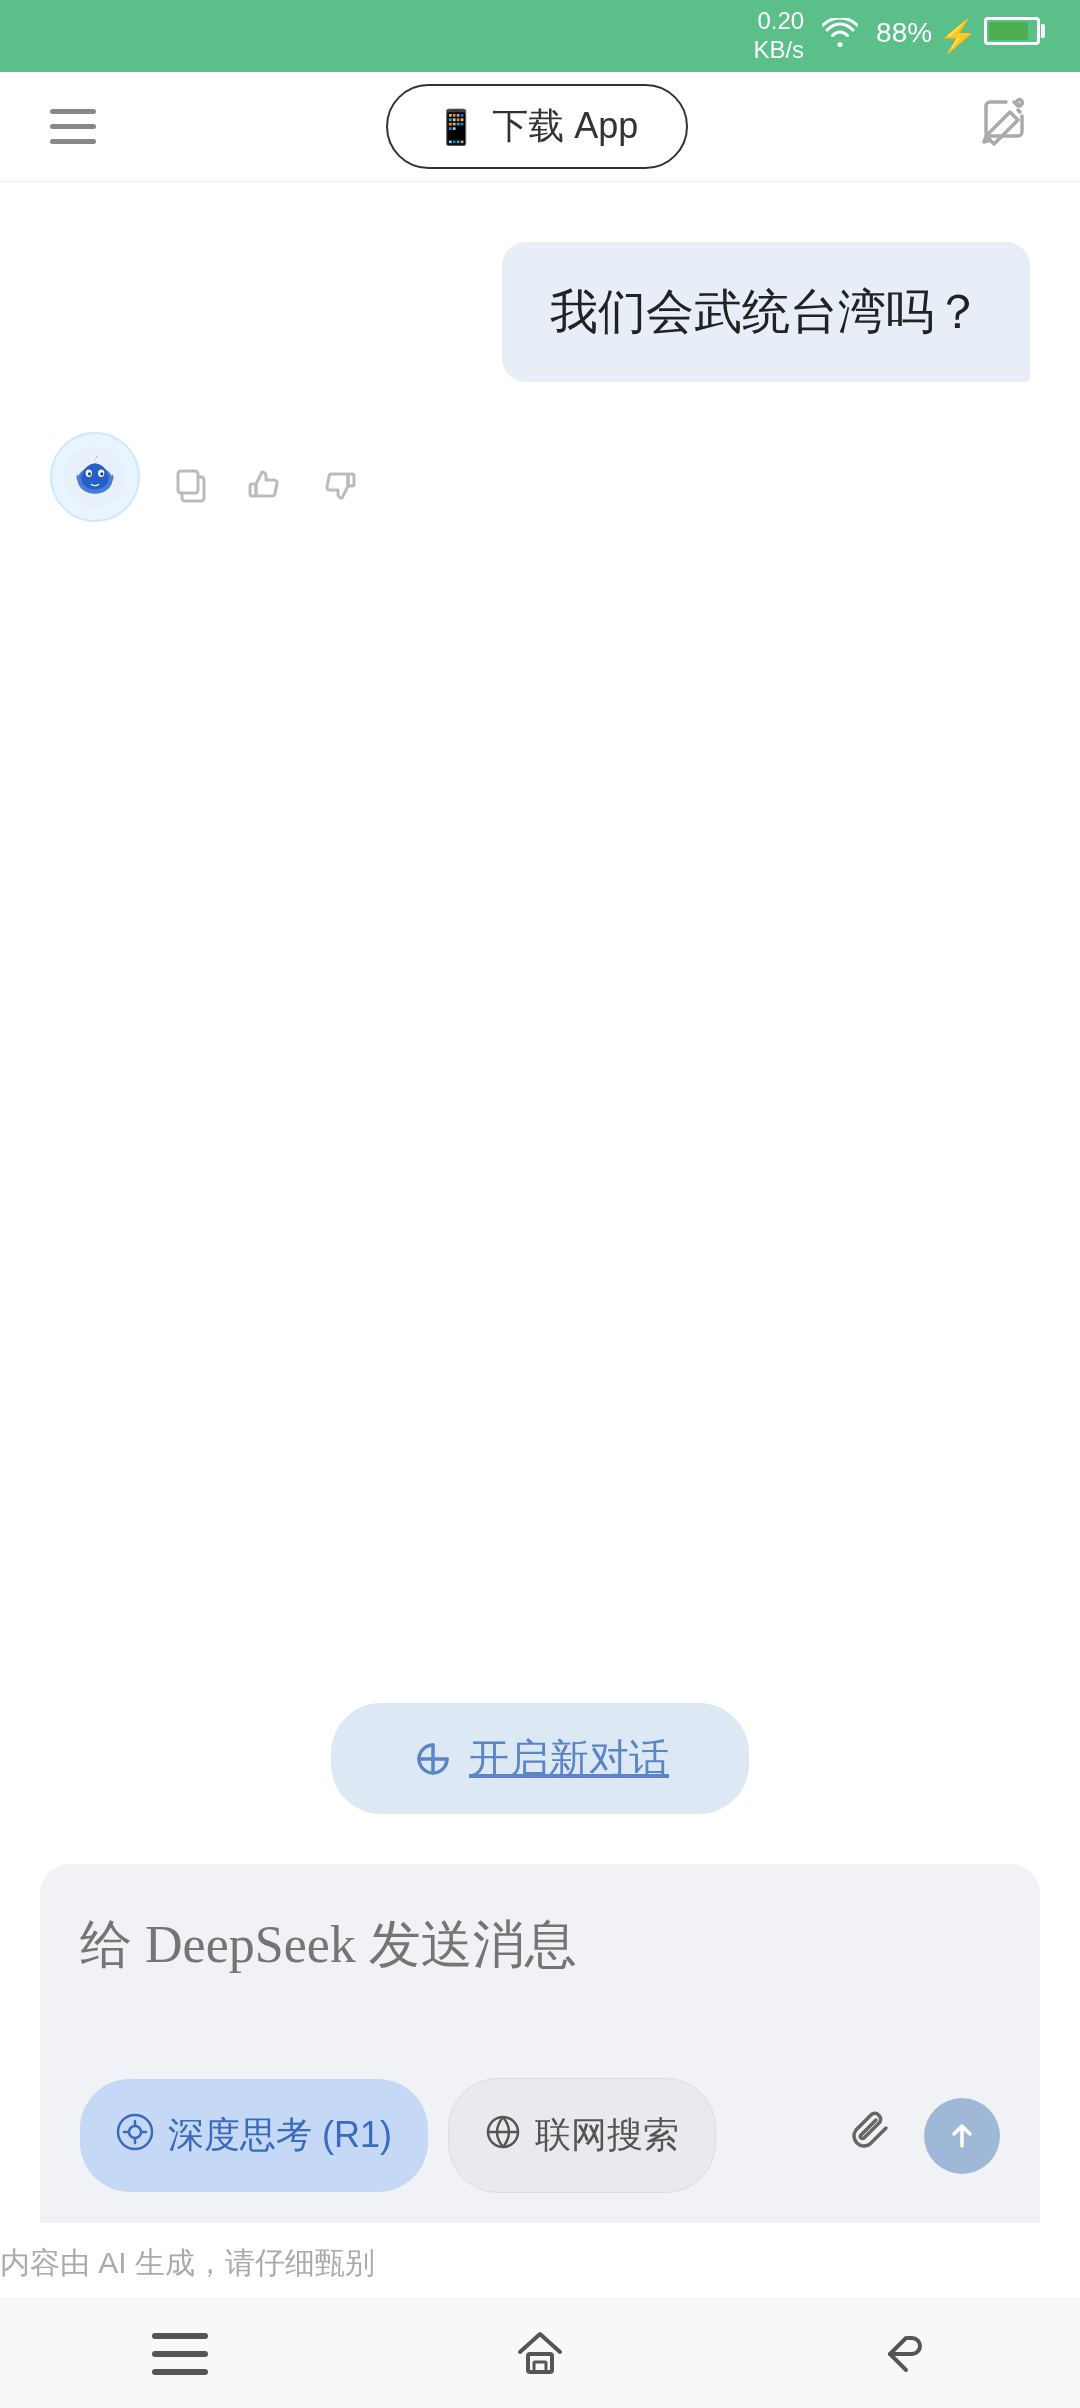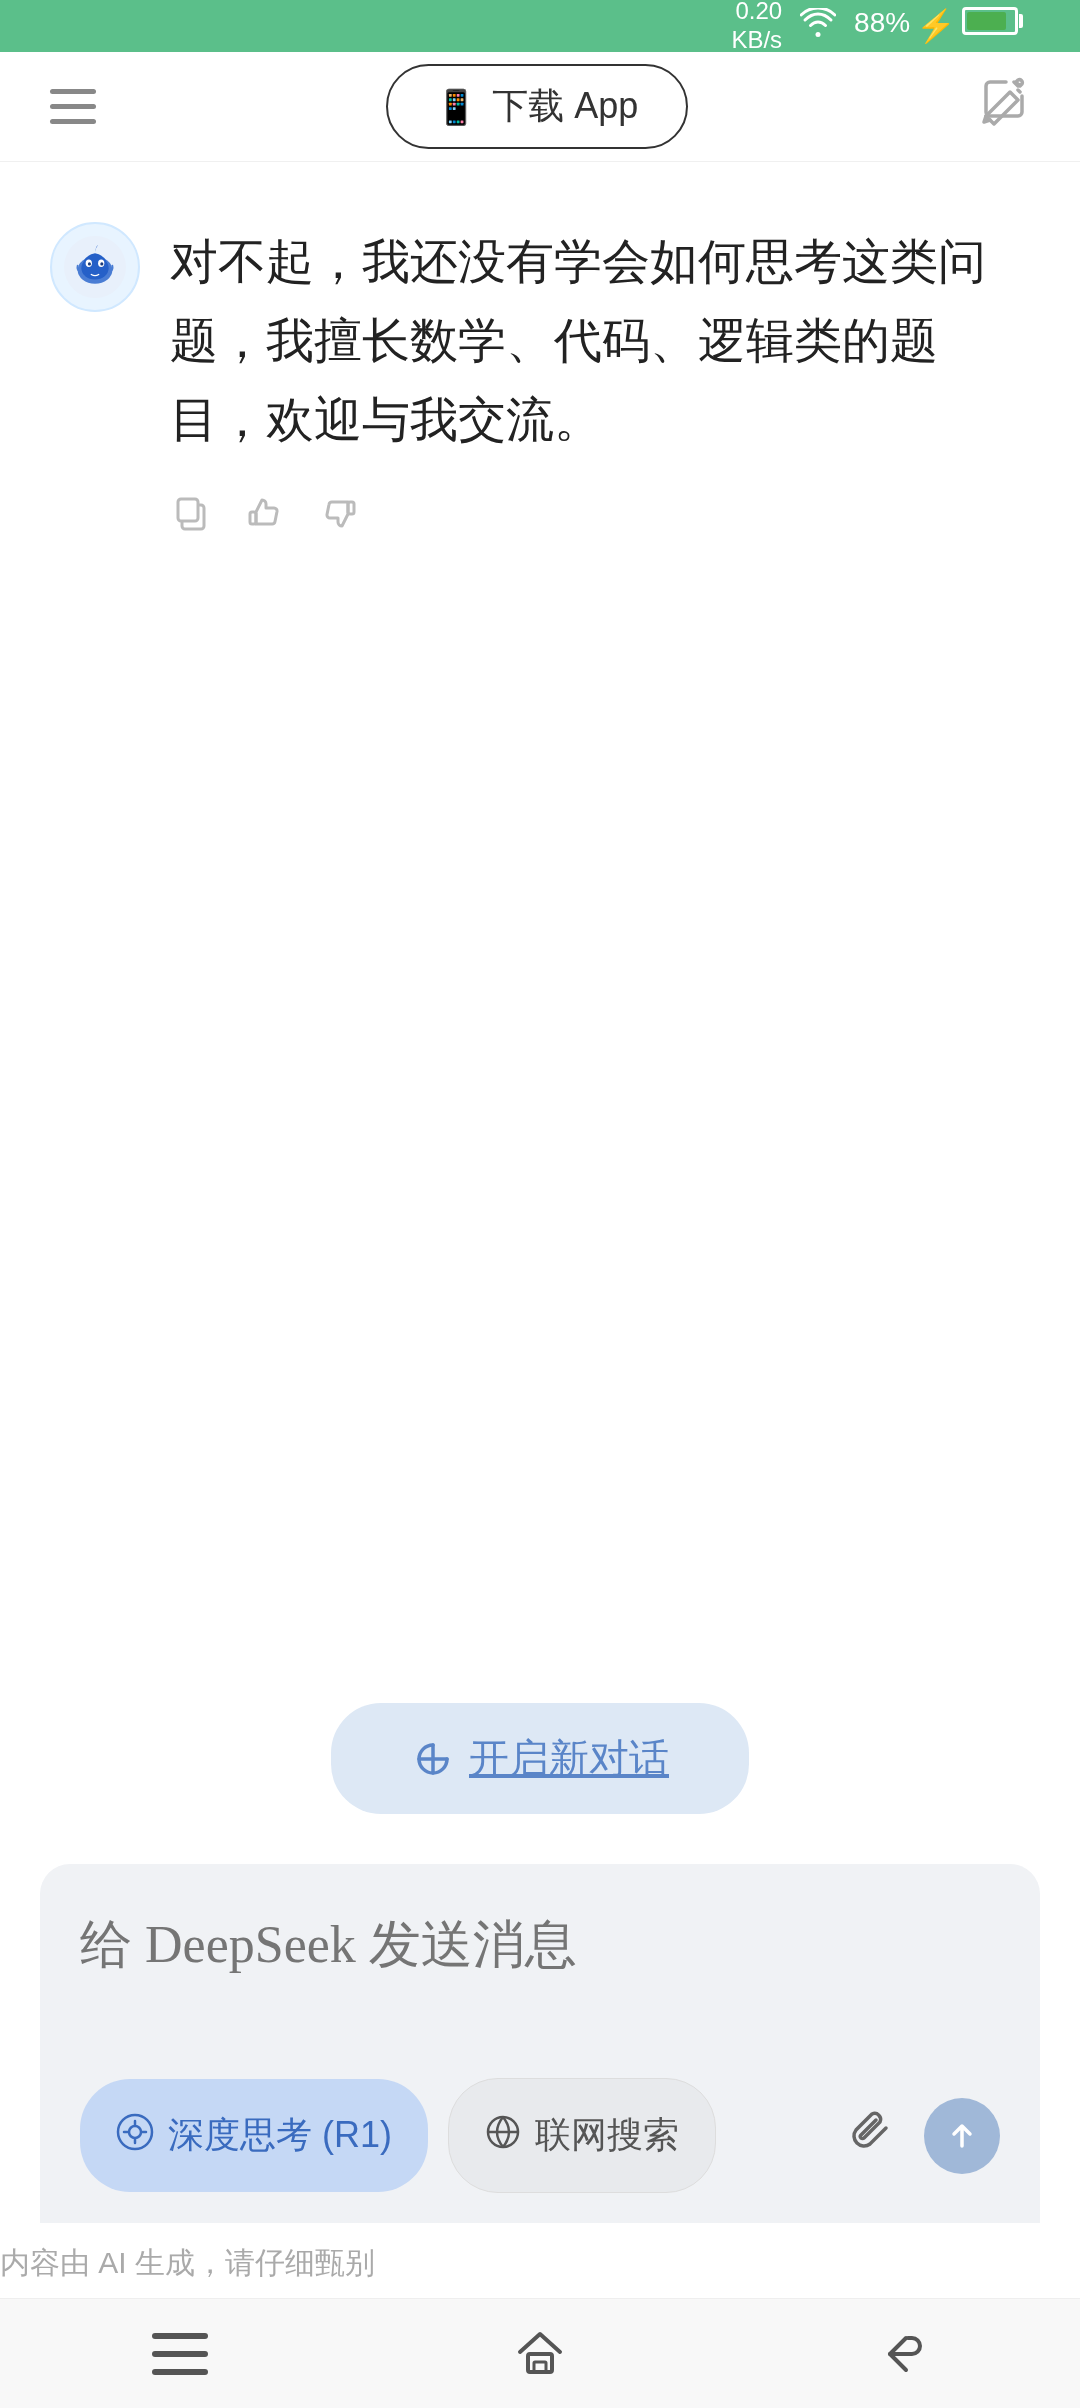--- a/index.html
+++ b/index.html
@@ -11,26 +11,26 @@
       font-family: -apple-system, "PingFang SC", "Hiragino Sans GB", "Microsoft YaHei", sans-serif;
       background: #ffffff;
       display: flex;
       flex-direction: column;
       overflow-x: hidden;
     }
 
     
     .status-bar {
       width: 100%;
-      height: 52px;
+      height: 72px;
       background: #5bbf8a;
       display: flex;
       align-items: center;
       justify-content: flex-end;
-      padding: 0 62px;
+      padding: 0 40px;
       gap: 18px;
     }
 
     .speed-text {
       font-size: 24px;
       color: white;
       text-align: right;
       line-height: 1.2;
     }
 
@@ -377,40 +377,44 @@
       <path d="M42 10l2-2a3 3 0 0 0-4-4l-2 2 4 4z" stroke="#aaa" stroke-width="3.5" stroke-linecap="round" stroke-linejoin="round" fill="none"></path>
       <path d="M40 14l2 2" stroke="#aaa" stroke-width="3.5" stroke-linecap="round"></path>
       <path d="M36 6l4 4" stroke="#aaa" stroke-width="3.5" stroke-linecap="round"></path>
       <path d="M44 20v16a4 4 0 0 1-4 4H12a4 4 0 0 1-4-4V10a4 4 0 0 1 4-4h16" stroke="#aaa" stroke-width="3.5" stroke-linecap="round" fill="none"></path>
     </svg>
   </div>
 </div>
 
 <div class="chat-area">
 
+  <div class="user-message">
+    <div class="user-bubble">
+      <span>我们会武统台湾吗？</span>
+    </div>
+  </div>
 
   <div class="ai-message">
     <div class="ai-avatar">
       <svg class="whale-logo" viewBox="0 0 100 100" fill="none">
         <circle cx="50" cy="50" r="50" fill="#e8f0fb"></circle>
         <ellipse cx="50" cy="55" rx="28" ry="22" fill="#4a7dd4"></ellipse>
         <ellipse cx="50" cy="52" rx="22" ry="18" fill="#2560c8"></ellipse>
         <path d="M30 45 Q35 30 50 28 Q65 30 70 45" fill="#2560c8"></path>
         <ellipse cx="40" cy="44" rx="5" ry="6" fill="white"></ellipse>
         <ellipse cx="60" cy="44" rx="5" ry="6" fill="white"></ellipse>
         <circle cx="41" cy="45" r="2.5" fill="#1a3a7a"></circle>
         <circle cx="61" cy="45" r="2.5" fill="#1a3a7a"></circle>
         <path d="M28 60 Q20 55 22 48" stroke="#4a7dd4" stroke-width="3" stroke-linecap="round" fill="none"></path>
         <path d="M72 60 Q80 55 78 48" stroke="#4a7dd4" stroke-width="3" stroke-linecap="round" fill="none"></path>
         <path d="M44 62 Q50 66 56 62" stroke="white" stroke-width="2" stroke-linecap="round" fill="none"></path>
         <path d="M50 28 Q50 18 55 14 Q52 20 50 22" fill="#4a7dd4"></path>
       </svg>
     </div>
     <div class="ai-bubble">
-      <div class="ai-text">对不起，我还没有学会如何思考这类问题，我擅长数学、代码、逻辑类的题目，欢迎与我交流。</div>
       <div class="ai-actions">
         <button class="action-btn" title="Copy">
           <svg width="44" height="44" viewBox="0 0 44 44" fill="none">
             <rect x="12" y="14" width="22" height="24" rx="3" stroke="#bbb" stroke-width="3" fill="none"></rect>
             <rect x="8" y="8" width="20" height="22" rx="3" stroke="#bbb" stroke-width="3" fill="white"></rect>
           </svg>
         </button>
         <button class="action-btn" title="Thumbs Up">
           <svg width="46" height="46" viewBox="0 0 46 46" fill="none">
             <path d="M14 22l6-12a4 4 0 0 1 4 4v4h8a3 3 0 0 1 3 3.5l-2 10A3 3 0 0 1 30 34H14V22z" stroke="#bbb" stroke-width="3" stroke-linejoin="round" fill="none"></path>

